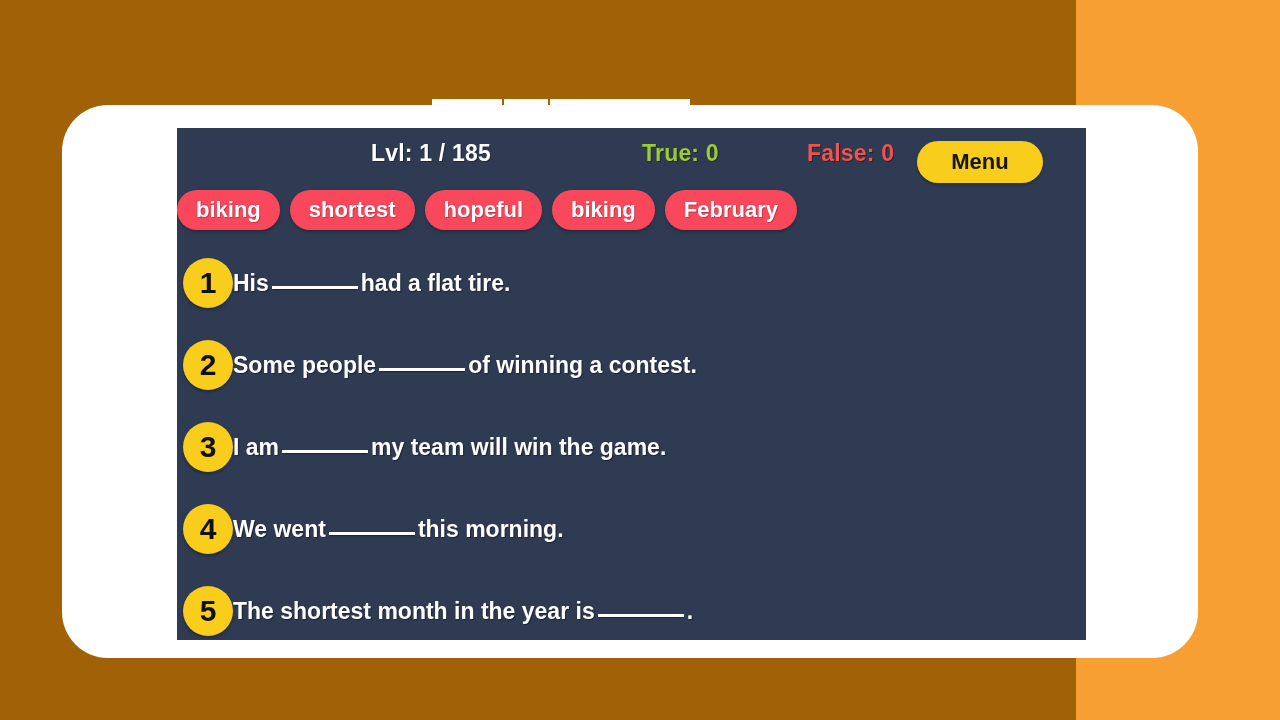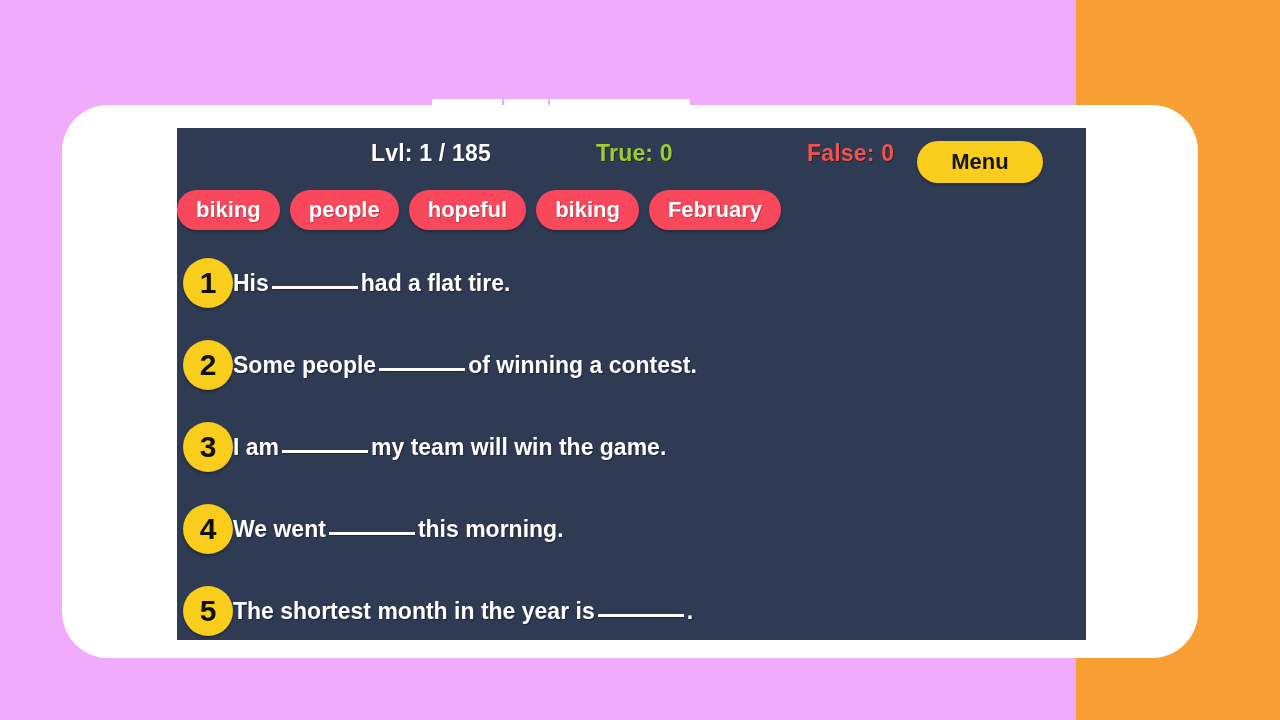--- a/index.html
+++ b/index.html
@@ -12,21 +12,21 @@
     overflow: hidden;
     font-family: "Liberation Sans", sans-serif;
     background: #f89f33;
   }
 
   
   .stage {
     position: relative;
     width: 1076px;
     height: 720px;
-    background: #f0abfc;
+    background: #a16207;
   }
 
   
   .device-frame {
     position: absolute;
     left: 62px;
     top: 105px;
     width: 1136px;
     height: 553px;
     background: #ffffff;
@@ -66,21 +66,21 @@
   .stat {
     position: absolute;
     top: 12px;
     font-size: 23px;
     font-weight: bold;
     letter-spacing: .2px;
     white-space: nowrap;
     text-shadow: 1px 1px 0 rgba(0,0,0,.35);
   }
   .stat-level { left: 194px; color: #ffffff; }
-  .stat-true  { left: 419px; color: #9ccc2e; }
+  .stat-true  { left: 465px; color: #9ccc2e; }
   .stat-false { left: 630px; color: #f2514c; }
 
   .menu-button {
     position: absolute;
     left: 740px;
     top: 13px;
     width: 126px;
     height: 42px;
     background: #f8cd1c;
     border: none;
@@ -180,21 +180,21 @@
 
     <div class="statusbar">
       <div class="stat stat-level">Lvl: 1 / 185</div>
       <div class="stat stat-true">True: 0</div>
       <div class="stat stat-false">False: 0</div>
       <button class="menu-button">Menu</button>
     </div>
 
     <div class="word-row">
       <button class="chip">biking</button>
-      <button class="chip">people</button>
+      <button class="chip">shortest</button>
       <button class="chip">hopeful</button>
       <button class="chip">biking</button>
       <button class="chip">February</button>
     </div>
 
     <div class="question-list">
 
       <div class="question-row">
         <div class="q-badge">1</div>
         <div class="q-text"><span>His</span><span class="blank"></span><span>had a flat tire.</span></div>

